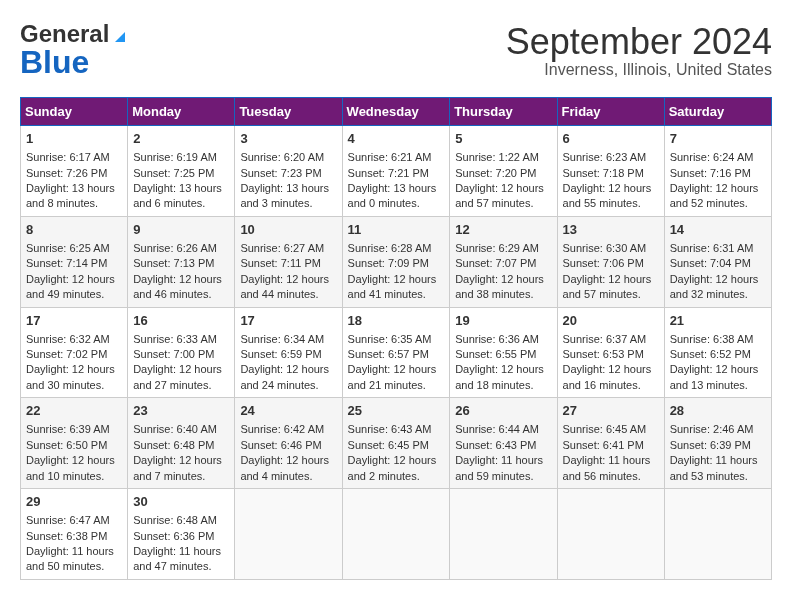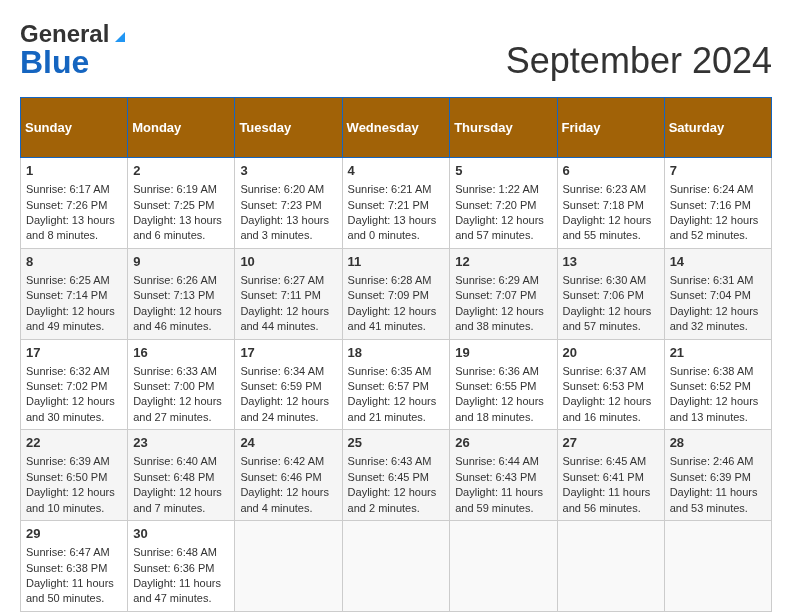--- a/index.html
+++ b/index.html
@@ -6,21 +6,21 @@
     body {
       font-family: Arial, sans-serif;
       background: #fff;
       width: 792px;
       min-height: 612px;
       padding: 20px;
     }
     .header-section {
       display: flex;
       justify-content: space-between;
-      align-items: flex-end;
+      align-items: center;
       margin-bottom: 16px;
     }
     .logo {
       display: flex;
       flex-direction: column;
       align-items: flex-start;
     }
     .title-block {
       text-align: right;
     }
@@ -33,23 +33,23 @@
     .location-title {
       font-size: 16px;
       color: #555;
     }
     .calendar-table {
       width: 100%;
       border-collapse: collapse;
       font-size: 11px;
     }
     .calendar-table thead th {
-      background-color: #a16207;
+      background-color: #701a75;
       color: #fff;
-      padding: 22px 4px;
+      padding: 6px 4px;
       text-align: left;
       font-size: 13px;
       font-weight: bold;
       border: 1px solid #1565c0;
     }
     .calendar-table tbody td {
       border: 1px solid #ccc;
       vertical-align: top;
       padding: 4px 5px;
       height: 90px;
@@ -86,20 +86,21 @@
     <div class="logo-wrapper">
       <span style="font-size:24px;font-weight:bold;color:#333;">General</span>
       <svg width="18" height="18" viewBox="0 0 18 18" style="margin-left:2px;margin-bottom:2px;">
         <polygon points="4,14 14,4 14,14" fill="#2196f3"></polygon>
       </svg>
     </div>
     <span style="font-size:32px;font-weight:bold;color:#1565c0;margin-top:-4px;">Blue</span>
   </div>
   <div class="title-block">
     <div class="month-title">September 2024</div>
+    <div class="location-title">Inverness, Illinois, United States</div>
   </div>
 </div>
 
 <table class="calendar-table">
   <thead>
     <tr>
       <th>Sunday</th>
       <th>Monday</th>
       <th>Tuesday</th>
       <th>Wednesday</th>

